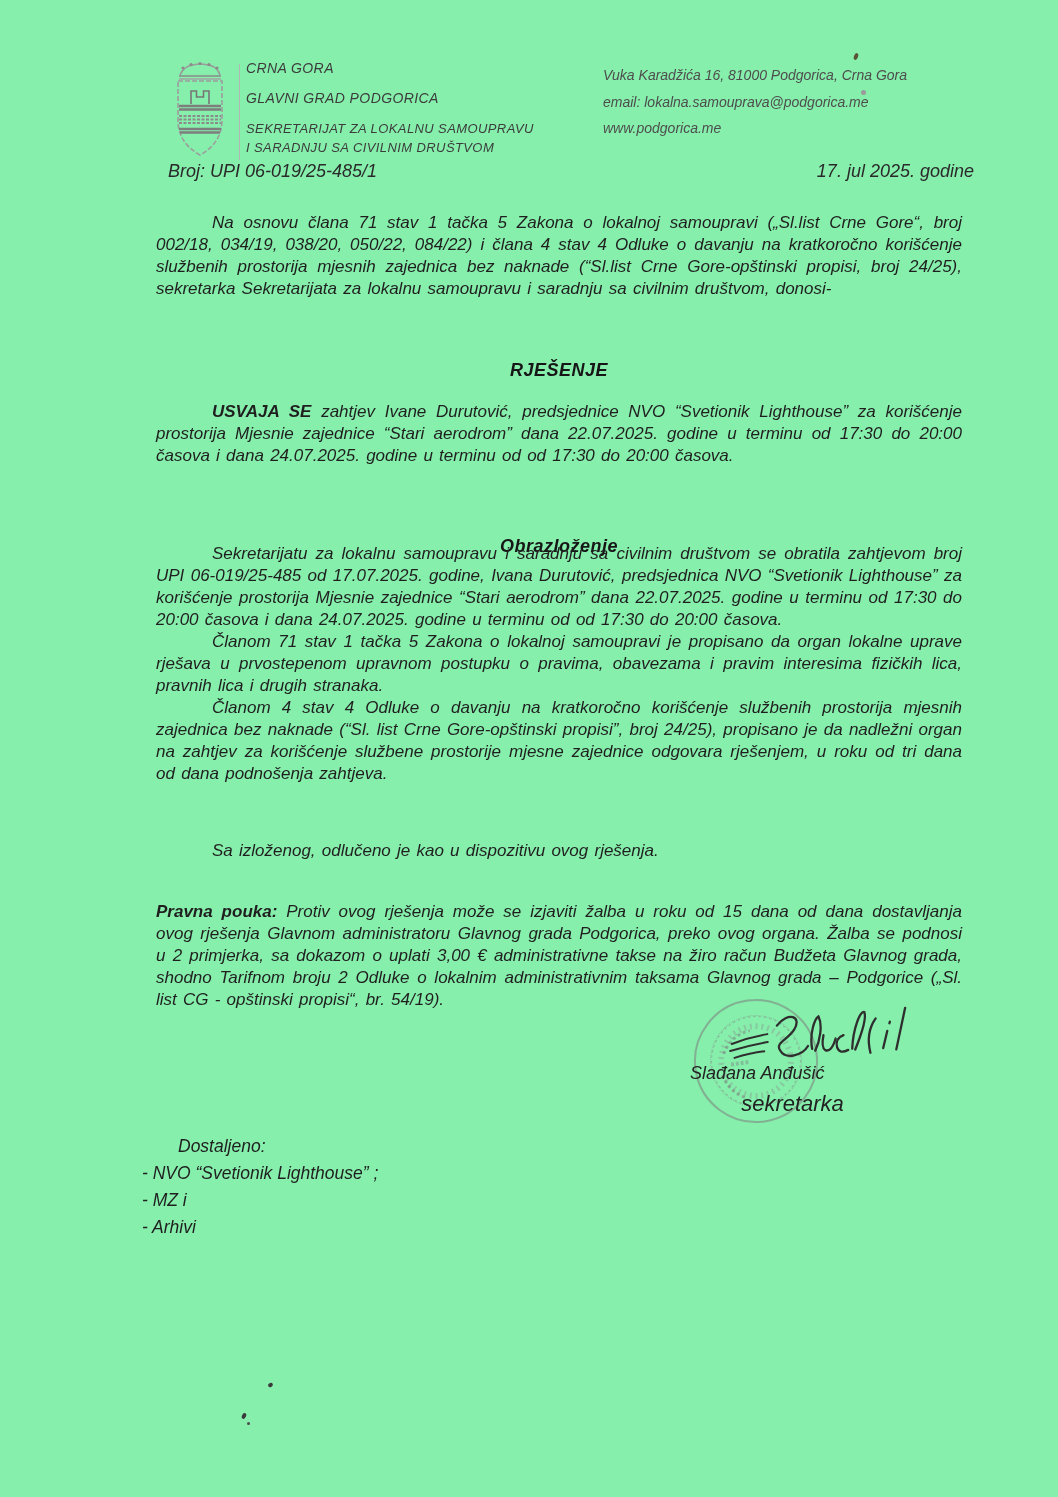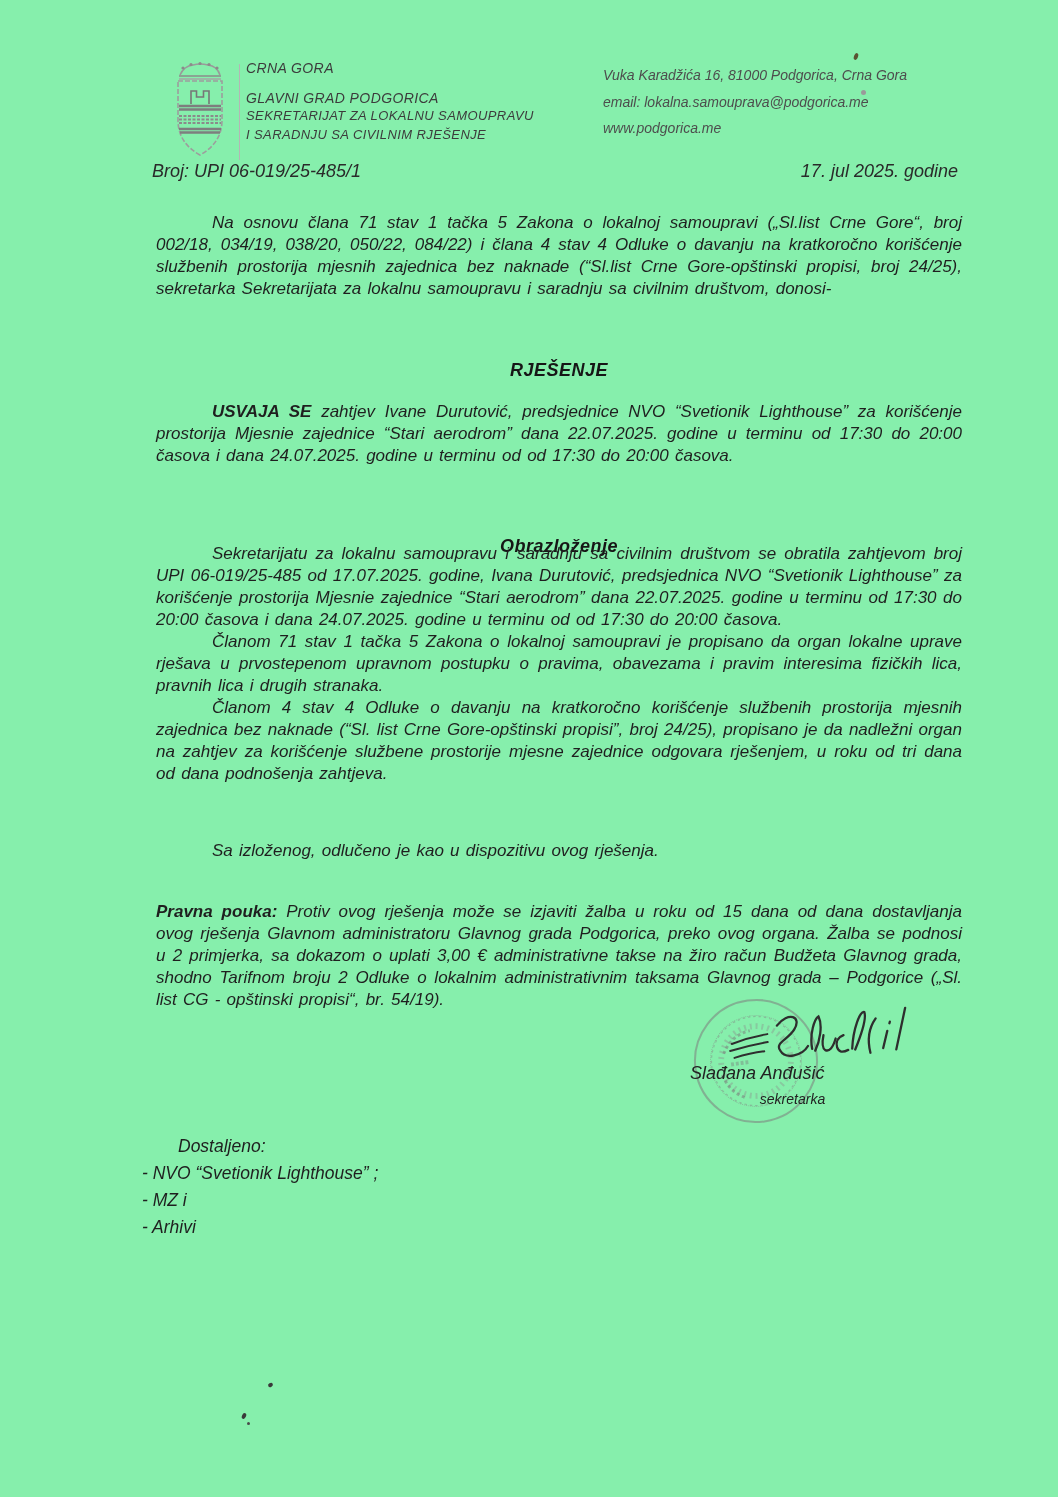--- a/index.html
+++ b/index.html
@@ -7,24 +7,24 @@
   .page {
     position:relative; width:1058px; height:1497px; margin:0 auto;
     background:#86efac; overflow:hidden;
     font-family:"Liberation Sans", sans-serif; color:#222;font-style:italic;
   }
   
   .logo { position:absolute; left:168px; top:58px; width:64px; height:104px; }
   .hdr-divider { position:absolute; left:239px; top:64px; width:1px; height:96px; background:#b5b5b5; }
   .org-block { position:absolute; left:246px; top:60px; color:#3c3c3c; letter-spacing:.4px; }
   .org-l1 { font-size:14px; margin-bottom:14px; }
-  .org-l2 { font-size:14px; }
+  .org-l2 { font-size:14px; margin-bottom:13px; }
   .org-l3, .org-l4 { font-size:13px; line-height:19px; }
   .contact-block { position:absolute; left:603px; top:62px; color:#4d4d4d; font-size:14px; line-height:26.5px; }
-  .ref-row { position:absolute; left:152px; top:161px; width:806px; display:flex; justify-content:space-between; }
+  .ref-row { position:absolute; left:168px; top:161px; width:806px; display:flex; justify-content:space-between; }
   .ref-number { font-size:18px; color:#2a2a2a; }
   .ref-date { font-size:18px; color:#2a2a2a; }
   
   .blk { position:absolute; left:156px; width:806px; font-size:17px; line-height:22px;
          text-align:justify; word-spacing:1.5px; color:#1f1f1f; }
   .blk p { text-indent:56px; }
   .heading { position:absolute; left:156px; width:806px; text-align:center;
              font-size:18px; font-weight:bold; letter-spacing:.5px; color:#161616; }
   .b { font-weight:bold; }
   .noindent { text-indent:0 !important; }
@@ -32,21 +32,21 @@
   .stamp { position:absolute; left:694px; top:999px; width:124px; height:124px;
            border-radius:50%; border:2px solid rgba(125,125,125,.55); transform:rotate(-8deg); }
   .stamp::before { content:""; position:absolute; inset:14px; border-radius:50%;
            border:1.5px dotted rgba(135,135,135,.5); }
   .stamp svg { position:absolute; inset:0; }
   .signature-svg { position:absolute; left:692px; top:1004px; width:232px; height:84px;
            transform:rotate(-3deg); }
   .sig-name { position:absolute; left:690px; top:1063px; width:225px; text-align:left;
            font-size:18px; color:#222; }
   .sig-title { position:absolute; left:680px; top:1091px; width:225px; text-align:center;
-           font-size:14px; color:#222; }
+           font-size:22px; color:#222; }
   
   .distribution { position:absolute; left:142px; top:1133px; font-size:17.5px; line-height:27px; color:#1f1f1f; }
   .distribution .dist-label { margin-left:36px; }
   
   .speck { position:absolute; border-radius:50%; }
   .speck1 { left:854px; top:53px;  width:4px; height:7px; background:#5a5432; transform:rotate(20deg); }
   .speck2 { left:861px; top:90px;  width:5px; height:5px; background:#9a9a9a; }
   .speck3 { left:268px; top:1383px; width:5px; height:4px; background:#3a3a3a; transform:rotate(-30deg); }
   .speck4 { left:242px; top:1413px; width:4px; height:6px; background:#3a3a3a; transform:rotate(25deg); }
   .speck5 { left:247px; top:1422px; width:3px; height:3px; background:#4a4a4a; }
@@ -71,21 +71,21 @@
     <path d="M11,58 h42 M11,61.5 h42 M11,65 h42" stroke="#8b8b8b" stroke-width="2.2" stroke-dasharray="3 1.5"></path>
     <path d="M11,71 h42 M12,74.5 h40" stroke="#7e7e7e" stroke-width="2.4"></path>
   </svg>
 
   <div class="hdr-divider"></div>
 
   <div class="org-block">
     <div class="org-l1">CRNA GORA</div>
     <div class="org-l2">GLAVNI GRAD PODGORICA</div>
     <div class="org-l3">SEKRETARIJAT ZA LOKALNU SAMOUPRAVU</div>
-    <div class="org-l4">I SARADNJU SA CIVILNIM RJEŠENJE</div>
+    <div class="org-l4">I SARADNJU SA CIVILNIM DRUŠTVOM</div>
   </div>
 
   <div class="contact-block">
     <div>Vuka Karadžića 16, 81000 Podgorica, Crna Gora</div>
     <div>email: lokalna.samouprava@podgorica.me</div>
     <div>www.podgorica.me</div>
   </div>
 
   <div class="ref-row">
     <span class="ref-number">Broj: UPI 06-019/25-485/1</span>

